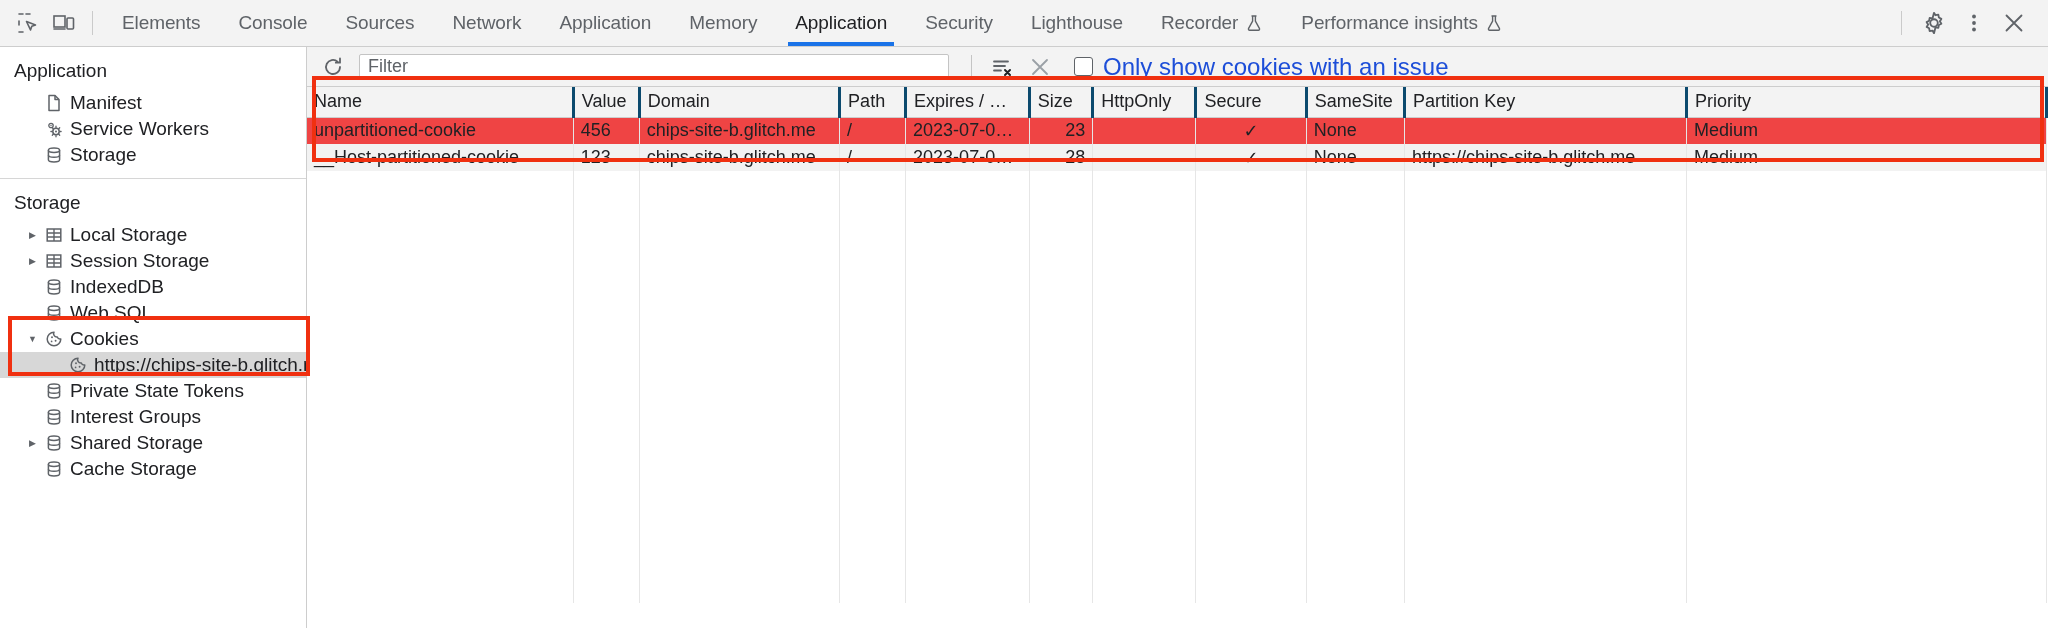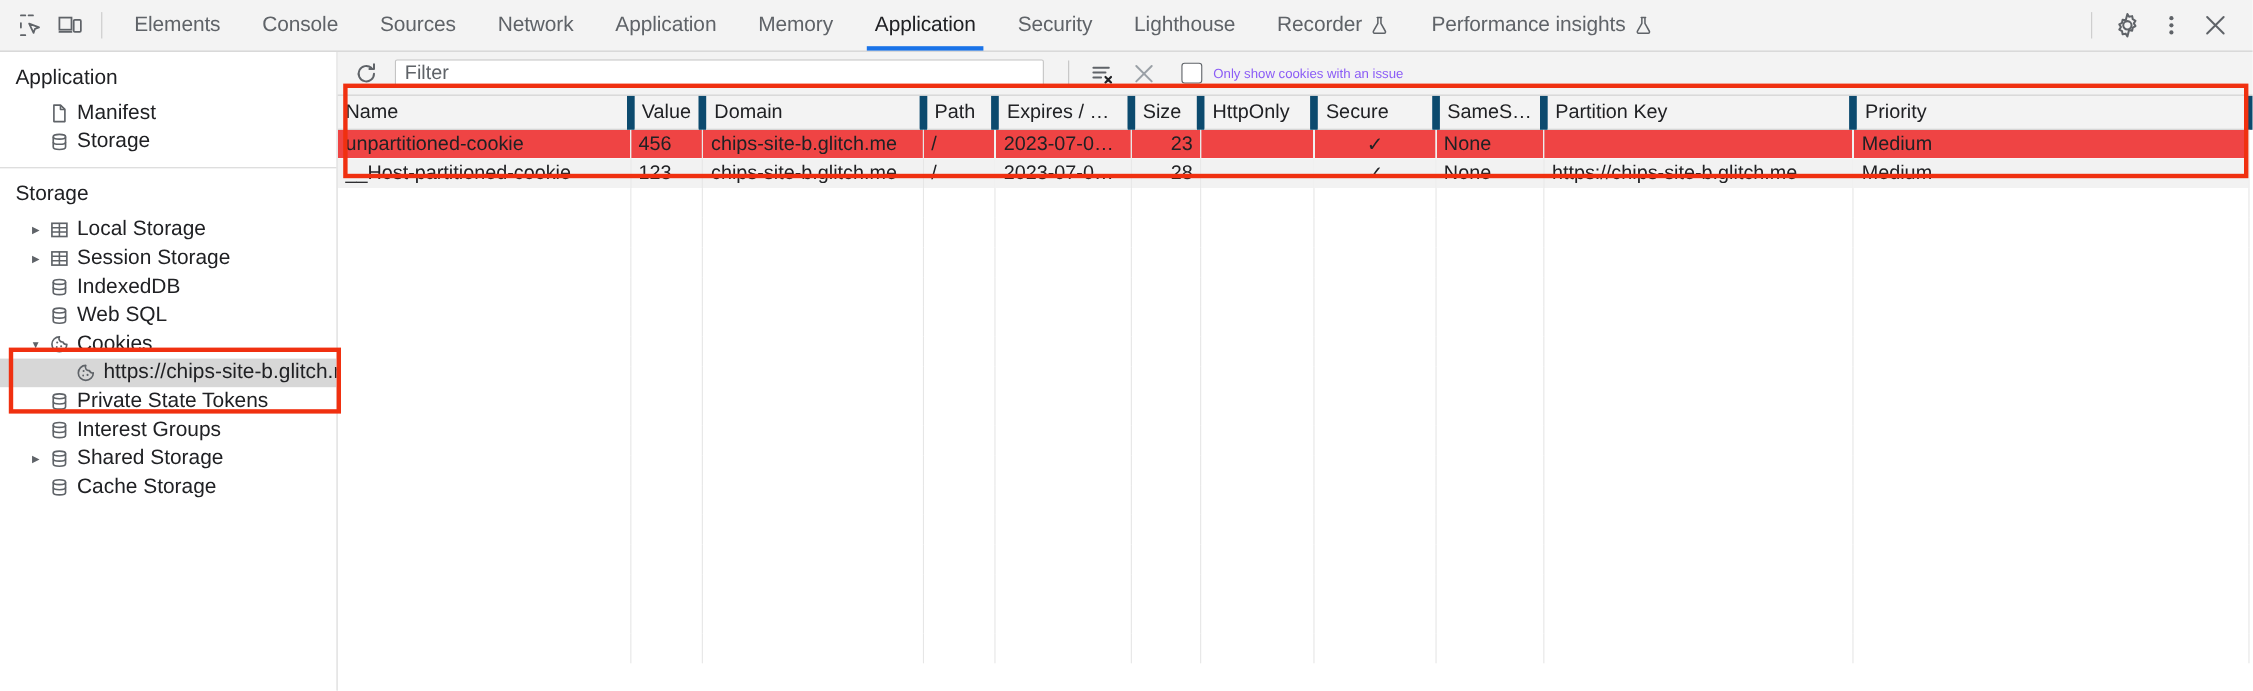--- a/index.html
+++ b/index.html
@@ -114,38 +114,38 @@
   }
   .filter-input::placeholder { color: #5f6368; }
   .fb-sep { width: 1px; height: 24px; background: #c4c4c4; margin: 0 6px 0 12px; }
   .fb-checkwrap { display: flex; align-items: center; gap: 10px; margin-left: 10px; }
   .fb-checkbox {
     width: 19px; height: 19px;
     border: 1.6px solid #5f6368;
     border-radius: 3px;
     background: #fff;
   }
-  .fb-checklabel { font-size: 12px; color: #8b5cf6; white-space: nowrap; }
+  .fb-checklabel { font-size: 24px; color: #1d4ed8; white-space: nowrap; }
 
   
   .grid-wrap { flex: 1; overflow: hidden; position: relative; }
   table.cookie-grid {
     width: 100%;
     border-collapse: collapse;
     table-layout: fixed;
     font-size: 18px;
     color: #202124;
   }
   table.cookie-grid th {
     background: #f3f3f3;
     font-weight: normal;
     text-align: left;
     height: 30px;
     padding: 0 7px;
-    border-right: 7px solid #0c4a6e;
+    border-right: 3px solid #0c4a6e;
     border-bottom: 1px solid #cdcdcd;
     white-space: nowrap;
     overflow: hidden;
     text-overflow: ellipsis;
     font-size: 18px;
     color: #202124;
   }
   table.cookie-grid td {
     height: 27px;
     padding: 0 7px;
@@ -265,20 +265,33 @@
           <div class="sb-section-title">Application</div>
           <div class="sb-item indent1">
             <span class="sb-twisty empty">▶</span>
             <span class="sb-ico">
               <svg width="20" height="20" viewBox="0 0 20 20">
                 <path d="M5 2.5h6l4 4v11H5z" fill="none" stroke="#5f6368" stroke-width="1.5" stroke-linejoin="round"></path>
                 <path d="M11 2.5v4h4" fill="none" stroke="#5f6368" stroke-width="1.5" stroke-linejoin="round"></path>
               </svg>
             </span>
             <span class="sb-label">Manifest</span>
+          </div>
+          <div class="sb-item indent1">
+            <span class="sb-twisty empty">▶</span>
+            <span class="sb-ico">
+              <svg width="20" height="20" viewBox="0 0 20 20">
+                <circle cx="7" cy="6.5" r="2.2" fill="none" stroke="#5f6368" stroke-width="1.3"></circle>
+                <circle cx="7" cy="6.5" r="0.7" fill="#5f6368"></circle>
+                <circle cx="12" cy="12.5" r="3.2" fill="none" stroke="#5f6368" stroke-width="1.5"></circle>
+                <circle cx="12" cy="12.5" r="1" fill="#5f6368"></circle>
+                <path d="M12 8.4v-1.2M12 16.6v1.2M15.9 12.5h1.2M6.9 12.5h1.2M14.8 9.7l.9-.9M8.3 16.2l.9-.9M14.8 15.3l.9.9M8.3 8.8l.9.9" stroke="#5f6368" stroke-width="1.3" stroke-linecap="round"></path>
+              </svg>
+            </span>
+            <span class="sb-label">Service Workers</span>
           </div>
           <div class="sb-item indent1">
             <span class="sb-twisty empty">▶</span>
             <span class="sb-ico">
               <svg width="20" height="20" viewBox="0 0 20 20">
                 <ellipse cx="10" cy="5.3" rx="5.6" ry="2.2" fill="none" stroke="#5f6368" stroke-width="1.5"></ellipse>
                 <path d="M4.4 5.3v9.4c0 1.2 2.5 2.2 5.6 2.2s5.6-1 5.6-2.2V5.3" fill="none" stroke="#5f6368" stroke-width="1.5"></path>
                 <path d="M4.4 10c0 1.2 2.5 2.2 5.6 2.2s5.6-1 5.6-2.2" fill="none" stroke="#5f6368" stroke-width="1.4"></path>
               </svg>
             </span>

